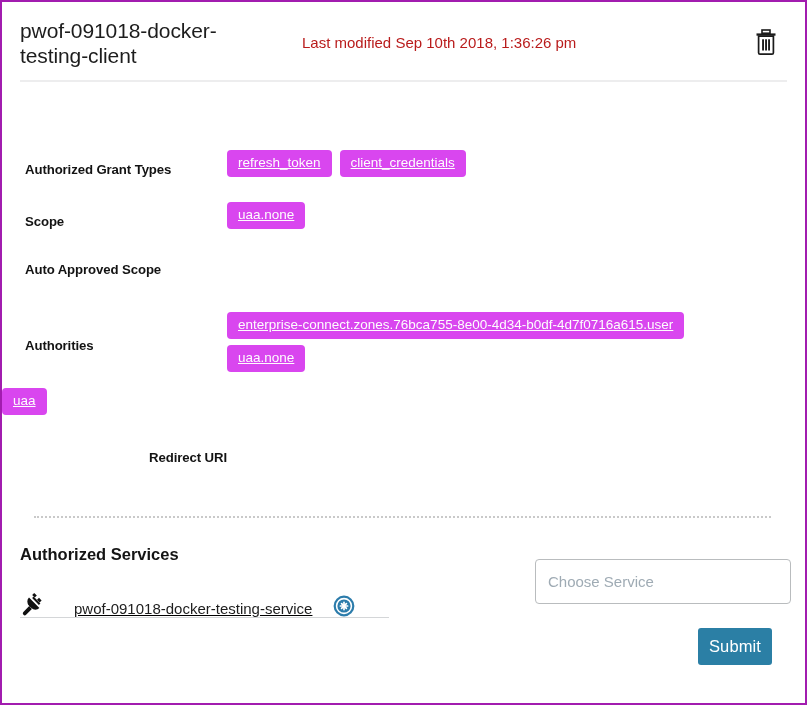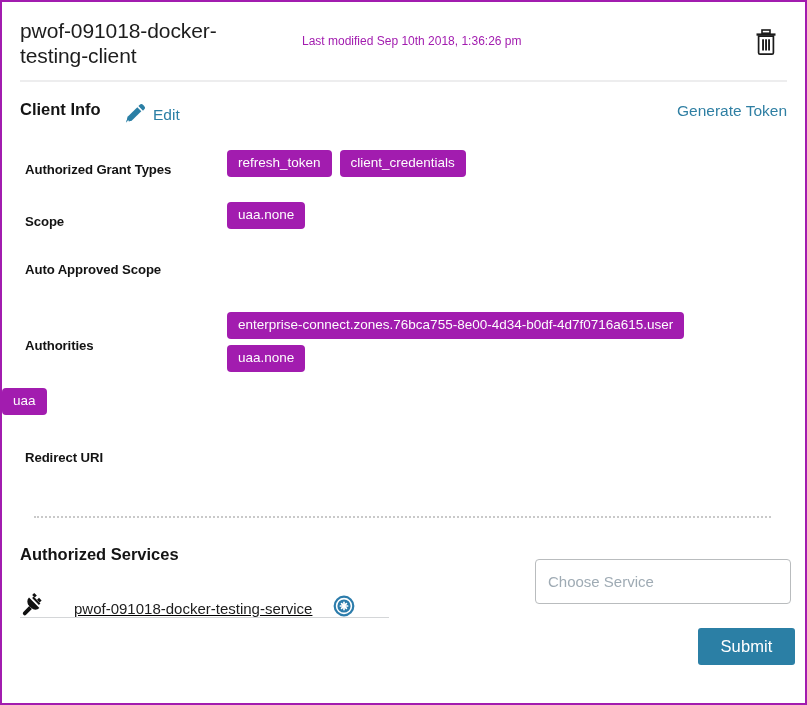--- a/index.html
+++ b/index.html
@@ -28,22 +28,22 @@
     width: 250px;
     font-size: 21px;
     line-height: 25px;
     color: #1d1d1d;
     font-weight: 400;
     letter-spacing: -0.1px;
   }
   .last-modified {
     position: absolute;
     left: 300px; top: 32px;
-    font-size: 12px;
-    color: #a21caf;
+    font-size: 15px;
+    color: #b91c1c;
     white-space: nowrap;
   }
   .trash-btn {
     position: absolute;
     right: 26px; top: 26px;
     width: 26px; height: 28px;
     cursor: pointer;
   }
   .divider-solid {
     position: absolute;
@@ -108,42 +108,43 @@
   }
   .field-values {
     flex: 1 1 auto;
     display: flex;
     flex-wrap: wrap;
     gap: 6px 8px;
     align-content: flex-start;
     padding-right: 80px;
   }
   .tag {
-    background: #a21caf;
+    background: #d946ef;
     color: #fdfdfd;
     font-size: 13.5px;
     padding: 6px 11px 7px 11px;
     border-radius: 4px;
     white-space: nowrap;
     line-height: 14px;
+    text-decoration: underline;
   }
 
   
   .row-grant   { height: 52px; }
   .row-grant   .field-label { padding-top: 12px; }
   .row-scope   { height: 52px; }
   .row-scope   .field-label { padding-top: 12px; }
   .row-auto    { height: 56px; }
   .row-auto    .field-label { padding-top: 8px; }
   .row-auth    { height: 78px; }
   .row-auth    .field-label { padding-top: 28px; }
   .row-auth    .field-values { padding-top: 2px; }
   .row-prov    { height: 54px; }
   .row-prov    .field-label { padding-top: 12px; }
-  .row-redir   { height: 34px; }
+  .row-redir   { height: 34px; text-align: right; }
   .row-redir   .field-label { padding-top: 8px; }
 
   .divider-dotted {
     position: absolute;
     left: 32px; right: 34px; top: 514px;
     height: 0;
     border-top: 2px dotted #c9c9c9;
   }
 
   
@@ -194,21 +195,21 @@
     color: #404040;
     padding: 0 12px;
     border-radius: 4px;
     outline: none;
   }
   .choose-service::placeholder { color: #9fabb4; }
 
   .submit-btn {
     position: absolute;
     left: 696px; top: 626px;
-    width: 97px;
+    width: 74px;
     height: 37px;
     background: #2b7fa5;
     color: #ffffff;
     border: none;
     border-radius: 3px;
     font-family: "Liberation Sans", sans-serif;
     font-size: 16.5px;
     cursor: pointer;
     letter-spacing: 0.1px;
   }
@@ -227,35 +228,20 @@
         <rect x="3.5" y="5.4" width="19" height="2.3" fill="#1b1b1b"></rect>
         <path d="M5.6 8.2 h14.8 v16.6 a1.4 1.4 0 0 1 -1.4 1.4 H7 a1.4 1.4 0 0 1 -1.4 -1.4 Z" fill="none" stroke="#1b1b1b" stroke-width="1.7"></path>
         <rect x="9.1" y="11.3" width="1.9" height="11.2" fill="#1b1b1b"></rect>
         <rect x="12.1" y="11.3" width="1.9" height="11.2" fill="#1b1b1b"></rect>
         <rect x="15.1" y="11.3" width="1.9" height="11.2" fill="#1b1b1b"></rect>
       </svg>
     </div>
   </div>
   <div class="divider-solid"></div>
 
-  <div class="info-bar">
-    <div class="section-title">Client Info</div>
-    <div class="edit-link">
-      <span>
-        <svg viewBox="0 0 22 22" width="22" height="22" aria-hidden="true">
-          <path d="M19.2 3.0 a2.6 2.6 0 0 0 -3.7 0 l-1.1 1.1 4.6 4.6 1.1 -1.1 a2.6 2.6 0 0 0 0 -3.7 Z" fill="#2b7fa5"></path>
-          <path d="M13.3 5.2 L3.9 14.6 L2.2 20.3 L7.9 18.6 L17.3 9.2 Z" fill="#2b7fa5"></path>
-          <path d="M3.9 14.6 L2.2 20.3 L7.9 18.6 Z" fill="#2b7fa5"></path>
-          <path d="M2.4 19.9 L4.1 18.2 l1.6 1.6 Z" fill="#ffffff"></path>
-        </svg>
-      </span>
-      <span class="edit-label">Edit</span>
-    </div>
-    <div class="generate-token">Generate Token</div>
-  </div>
 
   <div class="fields">
 
     <div class="field-row row-grant">
       <div class="field-label">Authorized Grant Types</div>
       <div class="field-values">
         <span class="tag">refresh_token</span>
         <span class="tag">client_credentials</span>
       </div>
     </div>

